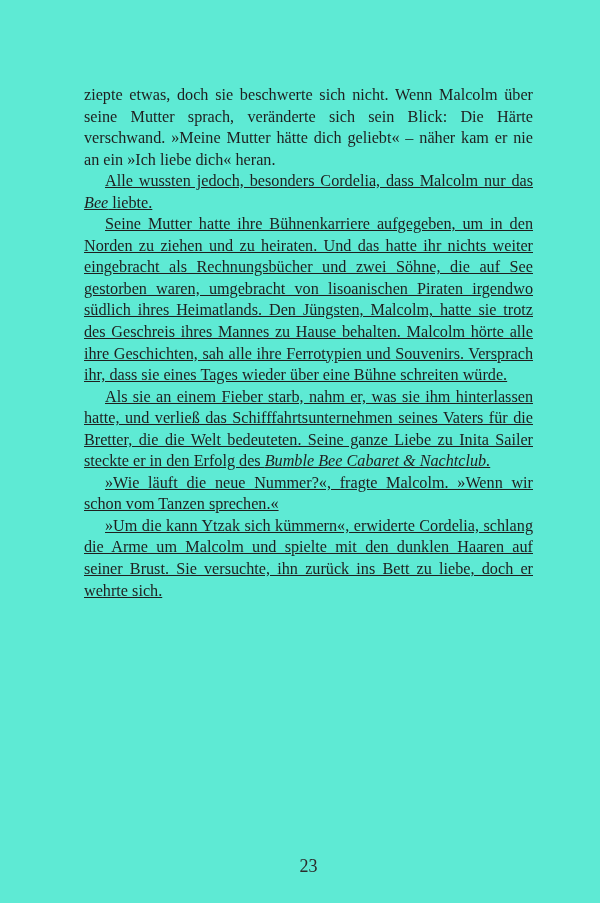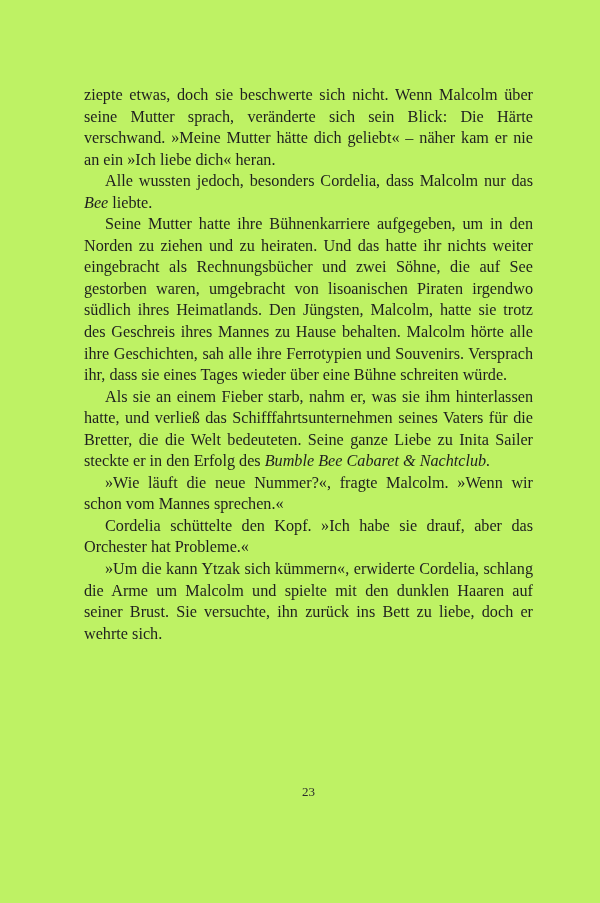--- a/index.html
+++ b/index.html
@@ -13,64 +13,64 @@
       overflow: hidden;
       position: relative;
       font-family: "Liberation Serif", serif;
     }
     .page {
       position: absolute;
       left: 0;
       top: 0;
       width: 600px;
       height: 903px;
-      background: #bef264;
+      background: #5eead4;
     }
     .text-block {
       position: absolute;
       left: 84px;
       top: 85px;
       width: 449px;
       color: #1f1f1f;
       font-size: 16.2px;
       line-height: 21.55px;
       text-align: justify;
       hyphens: manual;
       -webkit-hyphens: manual;
     }
     .para {
       margin: 0;
       padding: 0;
       text-indent: 0;
     }
     .para.indent {
       text-indent: 21px;
+      text-decoration: underline;
     }
     .para em {
       font-style: italic;
     }
     .page-number {
       position: absolute;
       left: 84px;
-      top: 782px;
+      top: 856px;
       width: 449px;
       text-align: center;
       color: #2b2b2b;
-      font-size: 13px;
+      font-size: 18px;
       line-height: 20px;
       font-variant-numeric: oldstyle-nums;
     }
   </style>
 </head>
 <body style="background: rgb(255, 255, 255);">
 
 <div class="page">
   <div class="text-block" style="color: rgb(31, 31, 31);">
       <p class="para"><span>ziepte etwas, doch sie beschwerte sich nicht. Wenn Malcolm über seine Mutter sprach, veränderte sich sein Blick: Die Härte verschwand. »Meine Mutter hätte dich geliebt« – näher kam er nie an ein »Ich liebe dich« heran.</span></p>
       <p class="para indent"><span>Alle wussten jedoch, besonders Cordelia, dass Malcolm nur das </span><em>Bee</em><span> liebte.</span></p>
       <p class="para indent"><span>Seine Mutter hatte ihre Bühnenkarriere aufgegeben, um in den Norden zu ziehen und zu heiraten. Und das hatte ihr nichts weiter eingebracht als Rechnungsbücher und zwei Söhne, die auf See gestorben waren, umgebracht von lisoanischen Piraten irgendwo südlich ihres Heimatlands. Den Jüngsten, Malcolm, hatte sie trotz des Geschreis ihres Mannes zu Hause behalten. Malcolm hörte alle ihre Geschichten, sah alle ihre Ferrotypien und Souvenirs. Versprach ihr, dass sie eines Tages wieder über eine Bühne schreiten würde.</span></p>
       <p class="para indent"><span>Als sie an einem Fieber starb, nahm er, was sie ihm hinter­lassen hatte, und verließ das Schifffahrtsunternehmen seines Vaters für die Bretter, die die Welt bedeuteten. Seine ganze Liebe zu Inita Sailer steckte er in den Erfolg des </span><em>Bumble Bee Cabaret &amp; Nachtclub.</em></p>
-      <p class="para indent"><span>»Wie läuft die neue Nummer?«, fragte Malcolm. »Wenn wir schon vom Mannes sprechen.«</span></p>
-      <p class="para indent"><span>Cordelia schüttelte den Kopf. »Ich habe sie drauf, aber das Orchester hat Probleme.«</span></p>
+      <p class="para indent"><span>»Wie läuft die neue Nummer?«, fragte Malcolm. »Wenn wir schon vom Tanzen sprechen.«</span></p>
       <p class="para indent"><span>»Um die kann Ytzak sich kümmern«, erwiderte Cordelia, schlang die Arme um Malcolm und spielte mit den dunklen Haaren auf seiner Brust. Sie versuchte, ihn zurück ins Bett zu liebe, doch er wehrte sich.</span></p>
     </div>
   <div class="page-number">23</div>
 </div>
 
 </body></html>

